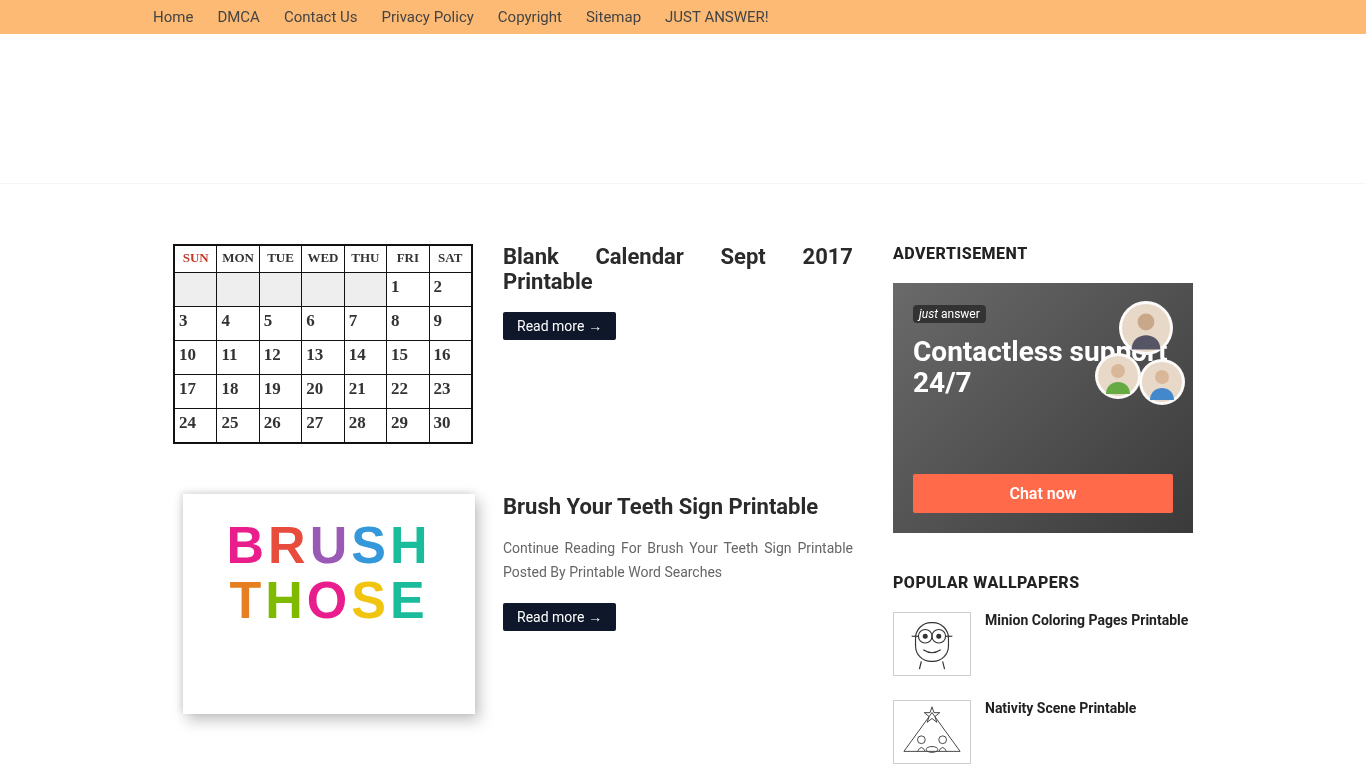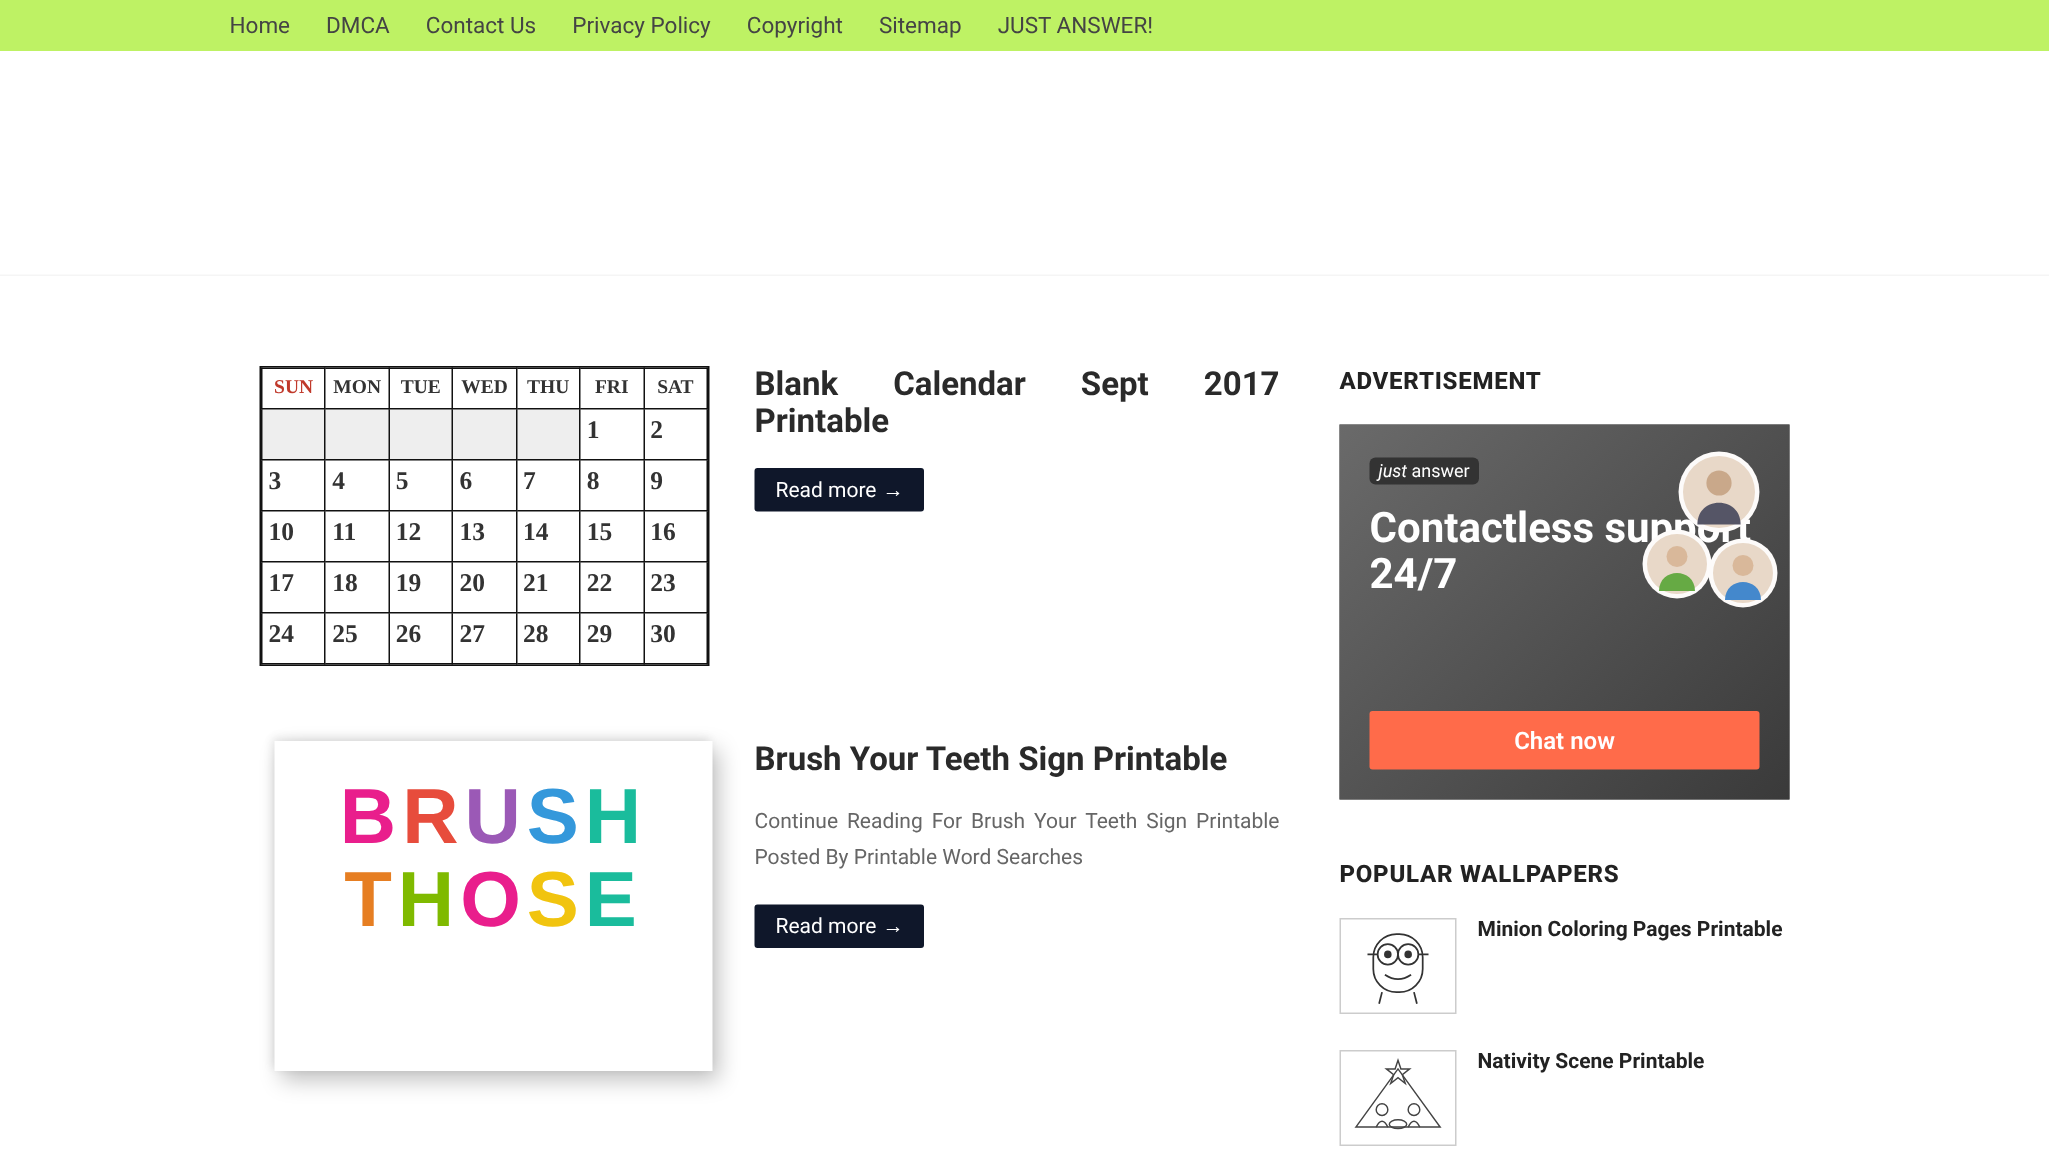--- a/index.html
+++ b/index.html
@@ -1,19 +1,19 @@
 <!DOCTYPE html>
 <html><head>
   <meta charset="utf-8">
   <style>
     * { margin: 0; padding: 0; box-sizing: border-box; }
     body { font-family: -apple-system, BlinkMacSystemFont, "Segoe UI", Roboto, Arial, sans-serif; background: #fff; color: #333; }
 
     .top-nav {
-      background: #bef264;
+      background: #fdba74;
       padding: 8px 0;
       width: 100%;
     }
     .top-nav-inner {
       max-width: 1100px;
       margin: 0 auto;
       padding: 0 20px;
       display: flex;
       gap: 24px;
     }

